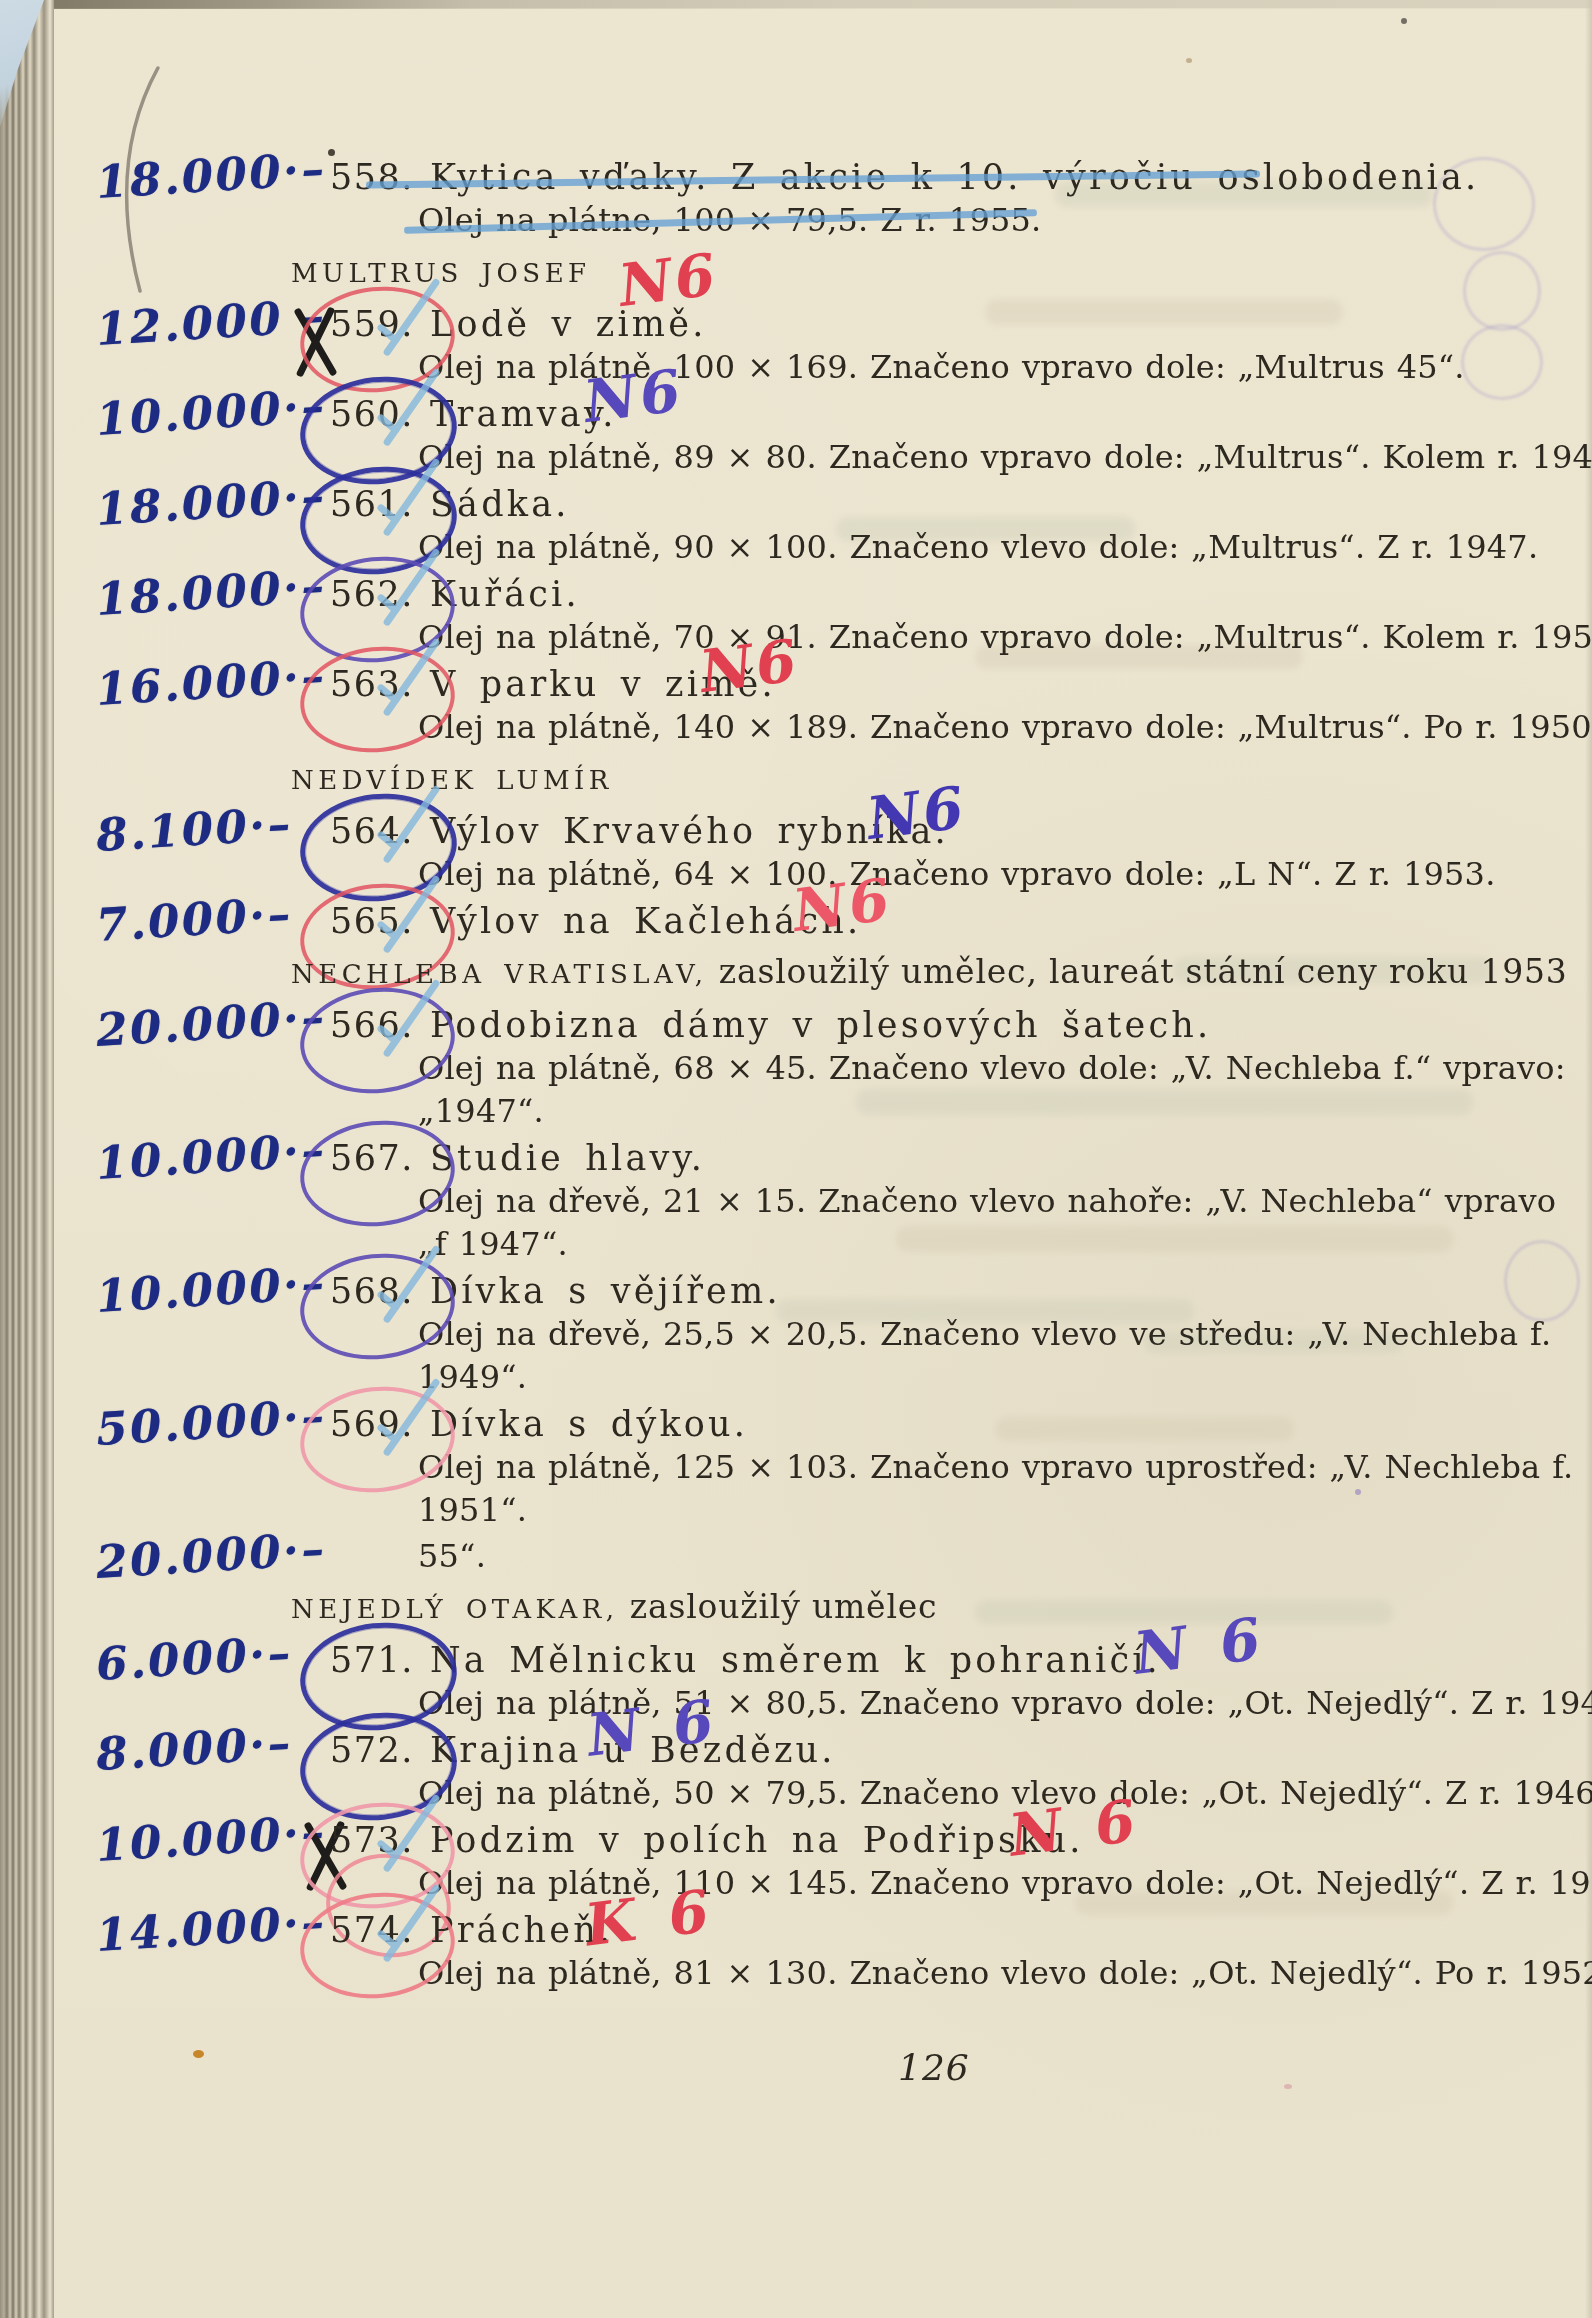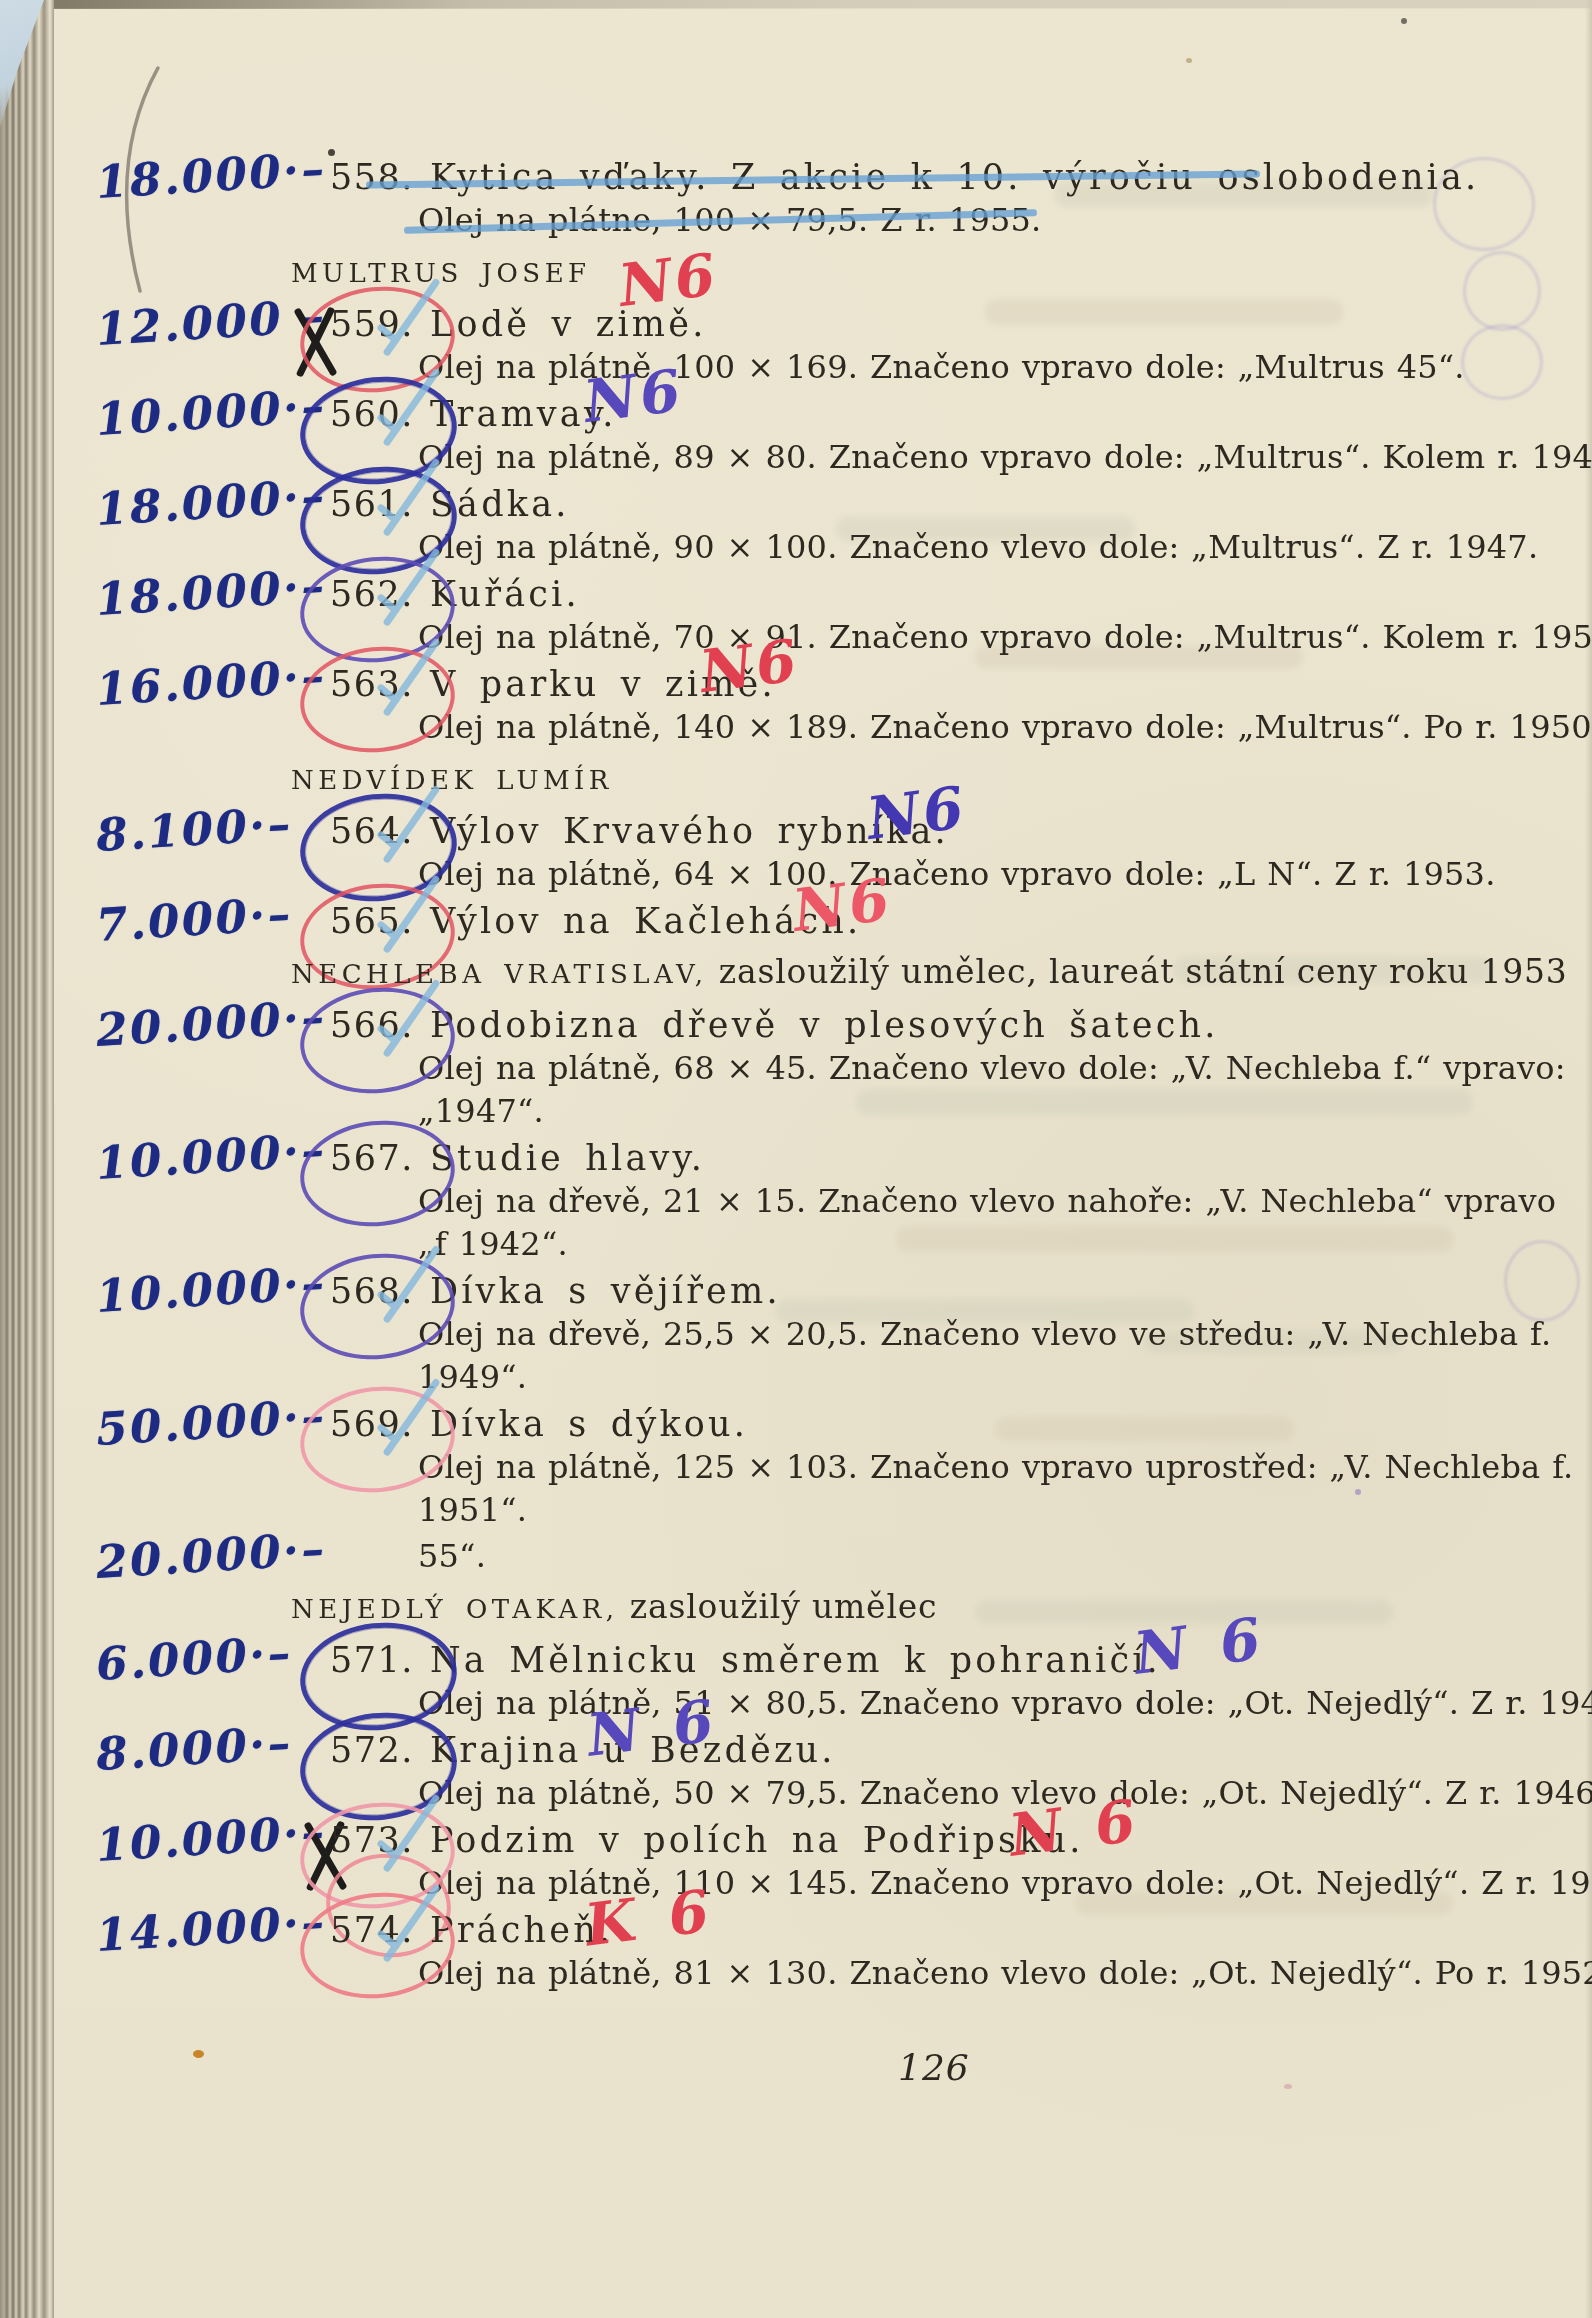--- a/index.html
+++ b/index.html
@@ -171,29 +171,29 @@
       <div class="title-line"><span class="num"><span class="circle blue"></span><span class="check"></span>564.</span><span>Výlov Krvavého rybníka.</span><span class="note blue" style="left:537px;top:-18px">N6</span></div>
       <div class="detail">Olej na plátně, 64 × 100. Značeno vpravo dole: „L N“. Z r. 1953.</div>
     </div>
     <div class="entry">
       <span class="price">7.000·–</span>
       <div class="title-line"><span class="num"><span class="circle red"></span><span class="check"></span>565.</span><span>Výlov na Kačlehách.</span><span class="note pink" style="left:463px;top:-16px">N6</span></div>
     </div>
     <div class="heading"><span class="caps">NECHLEBA VRATISLAV,</span><span class="rest"> zasloužilý umělec, laureát státní ceny roku 1953</span></div>
     <div class="entry">
       <span class="price">20.000·–</span>
-      <div class="title-line"><span class="num"><span class="circle purple"></span><span class="check"></span>566.</span><span>Podobizna dřevě v plesových šatech.</span></div>
+      <div class="title-line"><span class="num"><span class="circle purple"></span><span class="check"></span>566.</span><span>Podobizna dámy v plesových šatech.</span></div>
       <div class="detail">Olej na plátně, 68 × 45. Značeno vlevo dole: „V. Nechleba f.“ vpravo:</div>
       <div class="detail">„1947“.</div>
     </div>
     <div class="entry">
       <span class="price">10.000·–</span>
       <div class="title-line"><span class="num"><span class="circle purple"></span>567.</span><span>Studie hlavy.</span></div>
       <div class="detail">Olej na dřevě, 21 × 15. Značeno vlevo nahoře: „V. Nechleba“ vpravo</div>
-      <div class="detail">„f 1942“.</div>
+      <div class="detail">„f 1947“.</div>
     </div>
     <div class="entry">
       <span class="price">10.000·–</span>
       <div class="title-line"><span class="num"><span class="circle purple"></span><span class="check"></span>568.</span><span>Dívka s vějířem.</span></div>
       <div class="detail">Olej na dřevě, 25,5 × 20,5. Značeno vlevo ve středu: „V. Nechleba f.</div>
       <div class="detail">1949“.</div>
     </div>
     <div class="entry">
       <span class="price">50.000·–</span>
       <div class="title-line"><span class="num"><span class="circle pink"></span><span class="check"></span>569.</span><span>Dívka s dýkou.</span></div>

